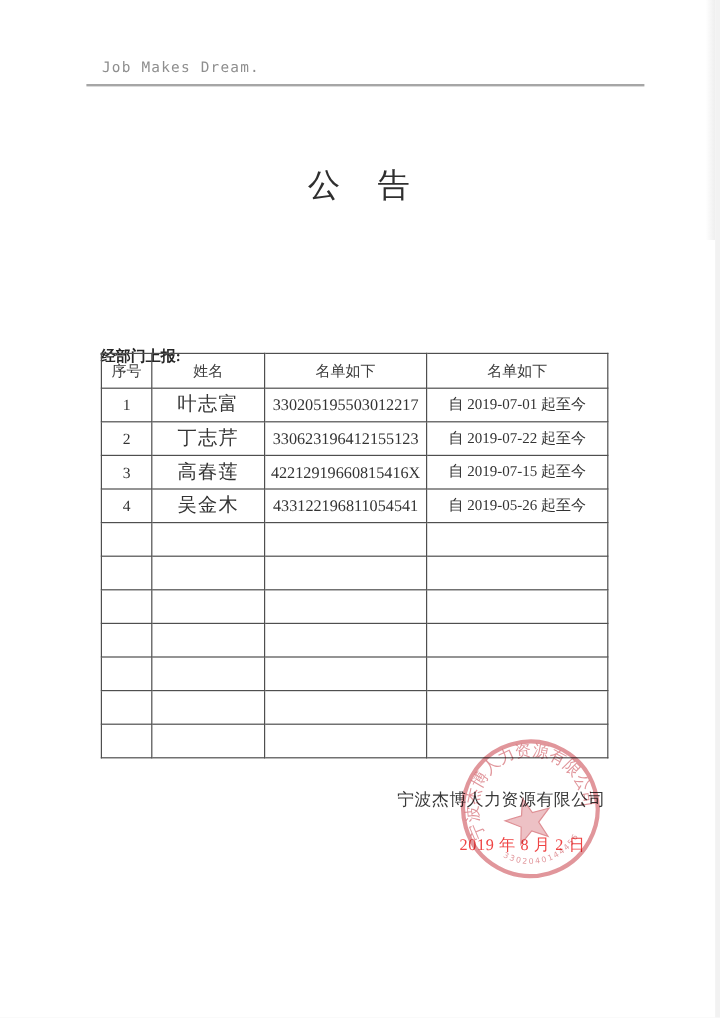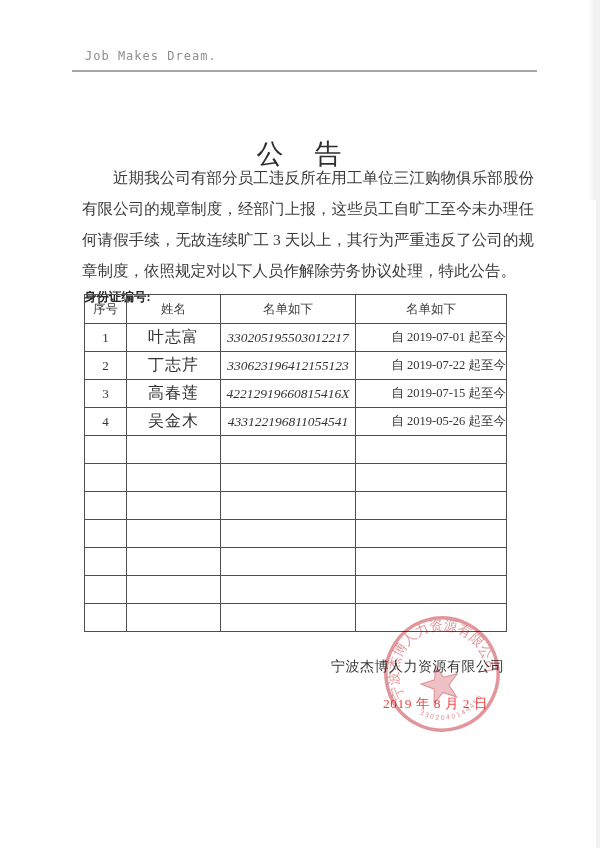--- a/index.html
+++ b/index.html
@@ -66,22 +66,22 @@
   .roster th,.roster td{
     border:1px solid #4f4f4f;
     text-align:center;vertical-align:middle;
     padding:0;color:#333333;
     overflow:hidden;white-space:nowrap;
   }
   .roster thead th{height:28px;font-size:12.5px;font-weight:400;color:#3c3c3c;}
   .roster tbody tr{height:28px;}
   .roster td.seq{font-size:13px;}
   .roster td.name{font-size:16px;letter-spacing:1px;}
-  .roster td.idno{font-size:13.5px;font-style:italic;}
-  .roster td.period{font-size:12.5px;text-align:right;}
+  .roster td.idno{font-size:13.5px;}
+  .roster td.period{font-size:12.5px;}
   
   .footer-company{
     position:absolute;left:331px;top:658px;
     font-size:14px;color:#383838;letter-spacing:.5px;
   }
   .footer-date{
     position:absolute;left:383px;top:695px;
     font-size:13.5px;color:#ef4444;letter-spacing:.5px;
   }
   
@@ -98,23 +98,22 @@
 
 <div class="page">
 
   <div class="scan-edge"></div>
 
   <div class="letterhead-slogan">Job Makes Dream.</div>
   <div class="letterhead-rule"></div>
 
   <div class="doc-title">公　告</div>
 
-  <div class="doc-body">近期我公司有部分员工违反所在用工单位三江购物俱乐部股份有限公司的规章制度，经部门上报，这些员工自旷工至今未办理任何请假手续，无故连续旷工 3 天以上，其行为严重违反了公司的规章制度，依照规定对以下人员作解除劳务协议处理，特此公告。</div>
-
-  <div class="list-label">身份证编号:</div>
+
+  <div class="list-label">经部门上报:</div>
 
   <table class="roster">
     <colgroup>
         <col class="c1">
         <col class="c2">
         <col class="c3">
         <col class="c4">
       </colgroup>
     <thead>
       <tr id="roster-head">

